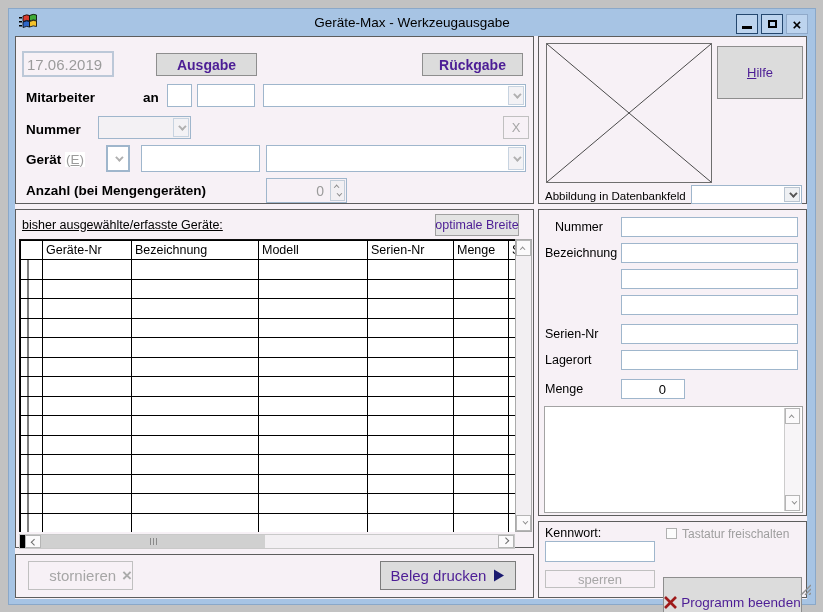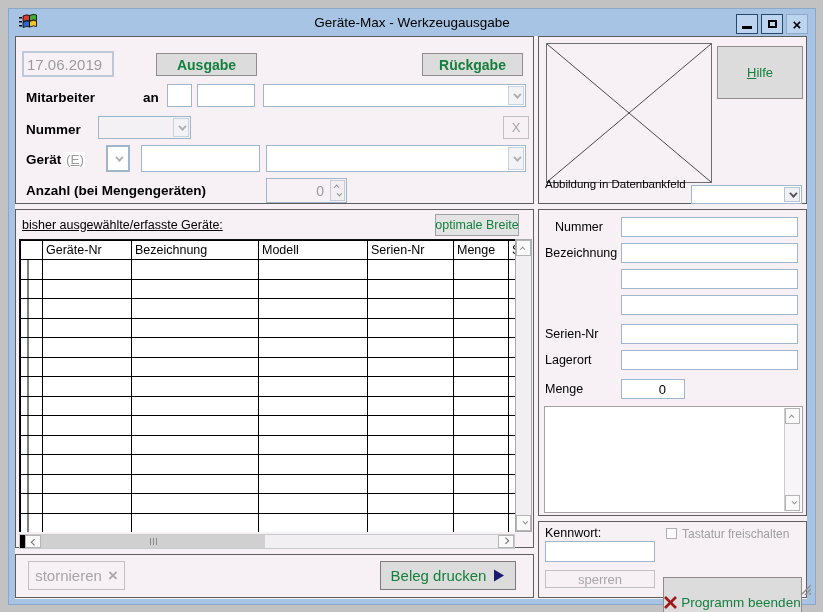--- a/index.html
+++ b/index.html
@@ -31,21 +31,21 @@
   #panel-detail   { left:523px;top:173px; width:269px; height:307px; }
   #panel-kennwort { left:523px;top:485px; width:269px; height:77px; }
   #panel-footer   { left:0;   top:518px; width:519px; height:44px; }
 
   .lbl  { position:absolute; font-size:12.5px; color:#000; white-space:nowrap; }
   .lbl.b { font-weight:bold; font-size:13.5px; }
   .underline { text-decoration:underline; }
   .accel { text-decoration:underline; }
 
   .btn { position:absolute; background:#dcdcdc; border:1px solid #8e8e8e;
-         font-size:13px; color:#15803d; display:flex; align-items:center;
+         font-size:13px; color:#4c1d95; display:flex; align-items:center;
          justify-content:center; cursor:default; white-space:nowrap; }
   .btn.bold { font-weight:bold; font-size:14px; }
   .btn.disabled { background:transparent; border:1px solid #c0c0c0; color:#a6a6a6; }
 
   .tinput { position:absolute; background:#fff; border:1px solid #9fb6cc;
             font-family:"Liberation Sans",sans-serif; font-size:13px; color:#000; padding:0 3px; }
   .combo { position:absolute; background:#fff; border:1px solid #9fb6cc; }
   .combo .cbtn { position:absolute; right:1px; top:1px; bottom:1px; width:16px;
                  background:#f3f2f5; border:1px solid #c7d3e0;
                  display:flex; align-items:center; justify-content:center; }
@@ -201,21 +201,21 @@
     <div class="panel" id="panel-image">
       <div class="img-placeholder">
         <svg width="164" height="138" viewBox="0 0 164 138">
           <line x1="0" y1="0" x2="164" y2="138" stroke="#4a4a4a" stroke-width="1"></line>
           <line x1="164" y1="0" x2="0" y2="138" stroke="#4a4a4a" stroke-width="1"></line>
         </svg>
       </div>
       <div class="btn" style="left:178px;top:9px;width:86px;height:53px;">
         <span><span class="accel">H</span><span>ilfe</span></span>
       </div>
-      <span class="lbl" style="left:6px;top:141px;font-size:11.5px;">Abbildung in Datenbankfeld</span>
+      <span class="lbl" style="left:6px;top:153px;font-size:11.5px;">Abbildung in Datenbankfeld</span>
       <div class="combo" style="left:152px;top:148px;width:111px;height:19px;">
         <span class="cbtn" style="background:#eef0f3;border-color:#b9c4d0;">
             <i class="chev down dark"></i>
           </span>
       </div>
     </div>
 
     <div class="panel" id="panel-table">
       <span class="lbl underline" style="left:6px;top:8px;">bisher ausgewählte/erfasste Geräte:</span>
       <div class="btn" style="left:419px;top:4px;width:84px;height:22px;font-size:12.5px;background:#e3e3e3;border-color:#a0a0a0;">optimale Breite</div>
@@ -434,21 +434,21 @@
       <div class="btn exit-btn">
         <svg width="13" height="13" viewBox="0 0 13 13">
           <line x1="1" y1="1" x2="12" y2="12" stroke="#9e1a1a" stroke-width="2.6"></line>
           <line x1="12" y1="1" x2="1" y2="12" stroke="#9e1a1a" stroke-width="2.6"></line>
         </svg>
         <span>Programm beenden</span>
       </div>
     </div>
 
     <div class="panel" id="panel-footer">
-      <div class="btn disabled" style="left:12px;top:6px;width:97px;height:29px;font-size:15px;">
+      <div class="btn disabled" style="left:12px;top:6px;width:105px;height:29px;font-size:15px;justify-content:flex-end;">
         <span>stornieren</span>
         <span class="icon-x-gray">×</span>
       </div>
       <div class="btn" style="left:364px;top:6px;width:136px;height:29px;font-size:15px;border-color:#7c7c7c;">
         <span>Beleg drucken</span>
         <svg width="12" height="13" viewBox="0 0 12 13" style="margin-left:7px;">
           <polygon points="1,0.5 11,6.5 1,12.5" fill="#1a1a70"></polygon>
         </svg>
       </div>
     </div>

